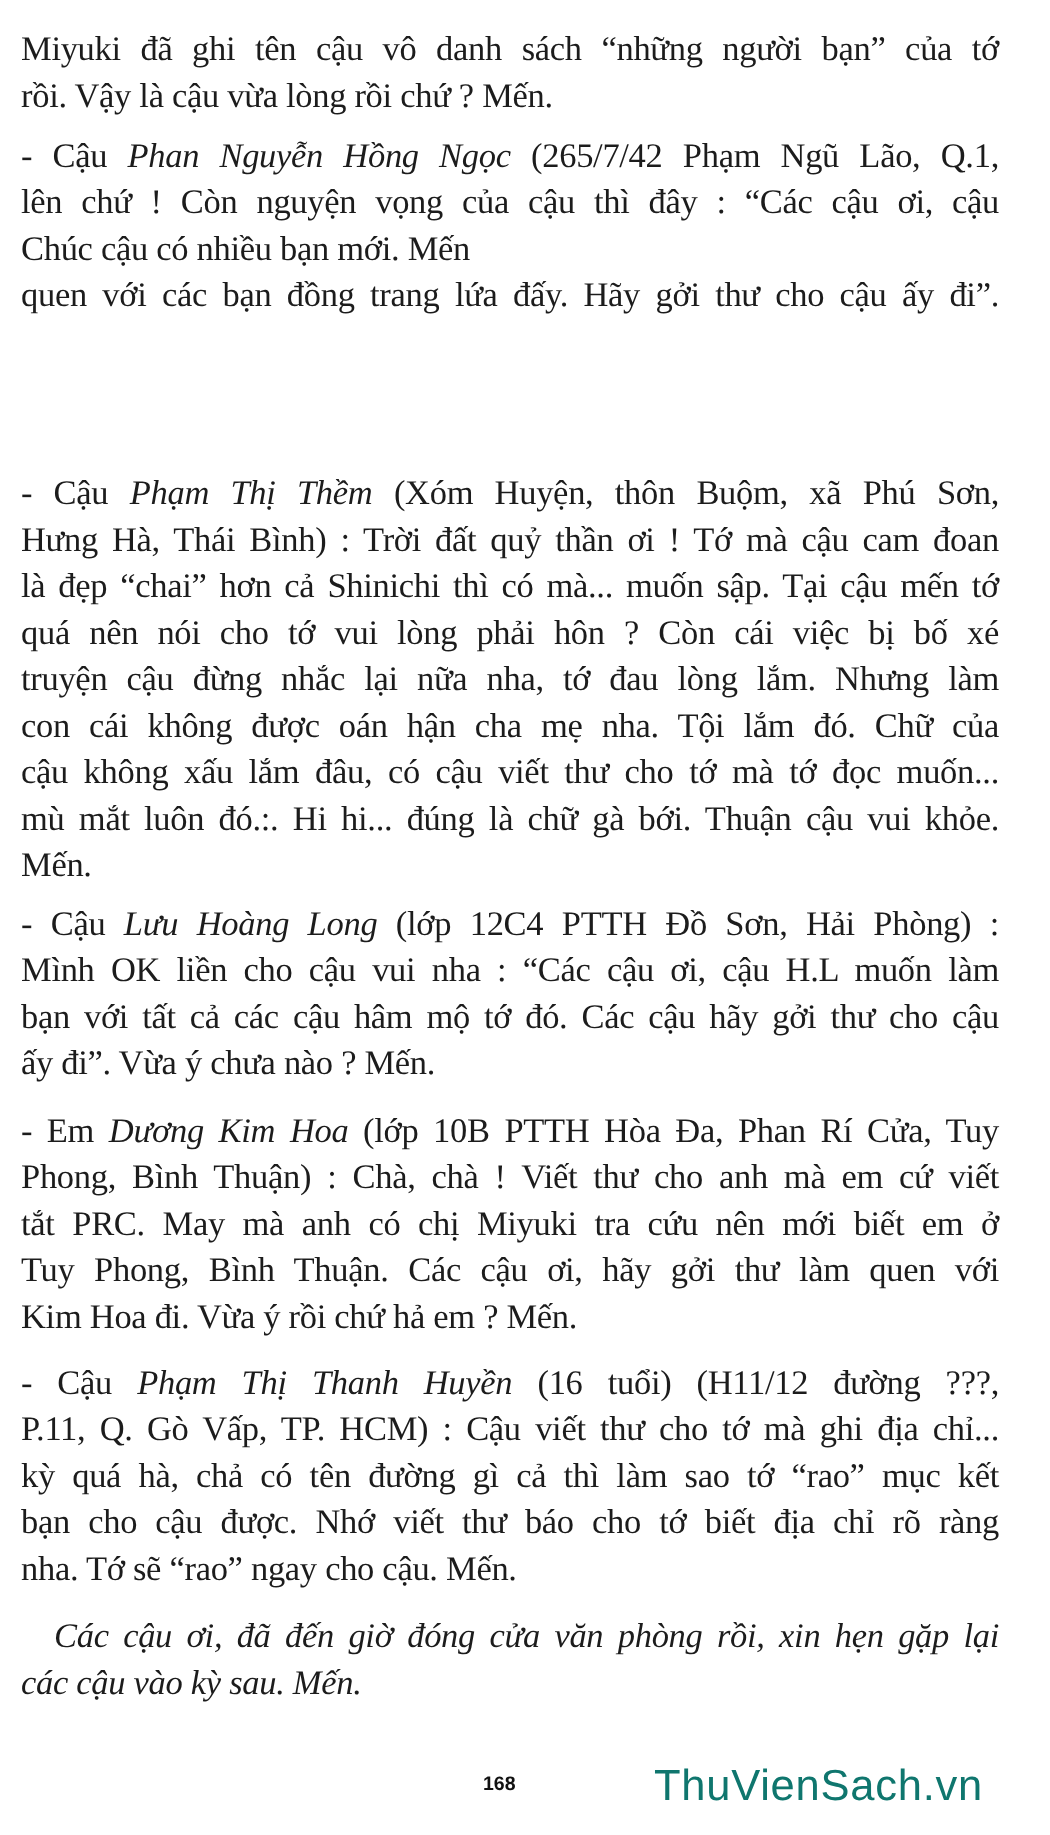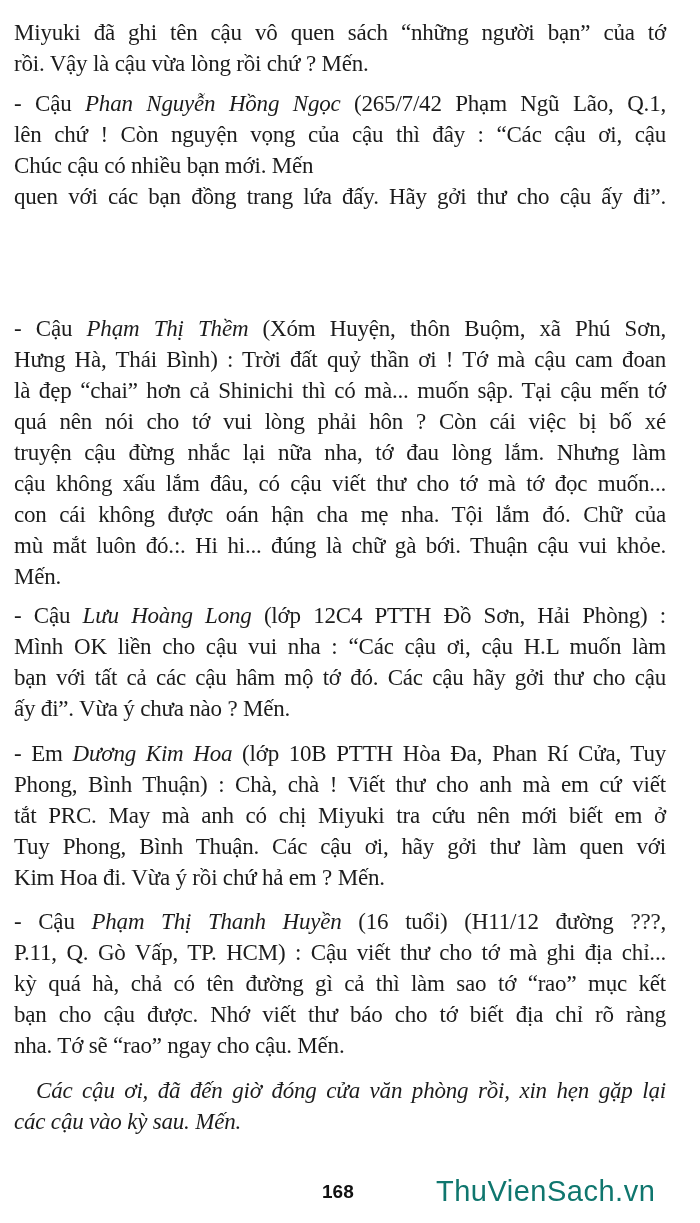--- a/index.html
+++ b/index.html
@@ -17,53 +17,53 @@
     font-size: 23px; line-height: 31px;
     transform-origin: left top;
     letter-spacing: -0.2px;
   }
   .line { white-space: nowrap; height: 31px; display: block; }
   .line.j { text-align-last: justify; text-align: justify; }
   em { font-style: italic; margin-top: 20px; }
   .page-number {
     position: absolute; left: 322px; top: 1181px;
     font-family: "Liberation Sans", "DejaVu Sans", sans-serif;
-    font-weight: bold; font-size: 19px; color: #111;
+    font-weight: bold; font-size: 13px; color: #111;
   }
   .watermark {
     position: absolute; left: 436px; top: 1175px;
     font-family: Liberation Sans, sans-serif;
     font-size: 29px; color: #0f766e; letter-spacing: 0.5px;
   }
 </style>
 </head>
 <body>
 
 <div class="page">
 
   <div class="block" style="top:17px">
-    <span class="line j">Miyuki đã ghi tên cậu vô quen sách “những người bạn” của tớ</span>
+    <span class="line j">Miyuki đã ghi tên cậu vô danh sách “những người bạn” của tớ</span>
     <span class="line">rồi. Vậy là cậu vừa lòng rồi chứ ? Mến.</span>
   </div>
 
   <div class="block" style="top:88px">
     <span class="line j"><span>- Cậu </span><em>Phan Nguyễn Hồng Ngọc</em><span> (265/7/42 Phạm Ngũ Lão, Q.1,</span></span>
     <span class="line j">lên chứ ! Còn nguyện vọng của cậu thì đây : “Các cậu ơi, cậu</span>
     <span class="line">Chúc cậu có nhiều bạn mới. Mến</span>
     <span class="line j">quen với các bạn đồng trang lứa đấy. Hãy gởi thư cho cậu ấy đi”.</span>
   </div>
 
   <div class="block" style="top:313px">
     <span class="line j"><span>- Cậu </span><em>Phạm Thị Thềm</em><span> (Xóm Huyện, thôn Buộm, xã Phú Sơn,</span></span>
     <span class="line j">Hưng Hà, Thái Bình) : Trời đất quỷ thần ơi ! Tớ mà cậu cam đoan</span>
     <span class="line j">là đẹp “chai” hơn cả Shinichi thì có mà... muốn sập. Tại cậu mến tớ</span>
     <span class="line j">quá nên nói cho tớ vui lòng phải hôn ? Còn cái việc bị bố xé</span>
     <span class="line j">truyện cậu đừng nhắc lại nữa nha, tớ đau lòng lắm. Nhưng làm</span>
+    <span class="line j">con cái không được oán hận cha mẹ nha. Tội lắm đó. Chữ của</span>
     <span class="line j">cậu không xấu lắm đâu, có cậu viết thư cho tớ mà tớ đọc muốn...</span>
-    <span class="line j">con cái không được oán hận cha mẹ nha. Tội lắm đó. Chữ của</span>
     <span class="line j">mù mắt luôn đó.:. Hi hi... đúng là chữ gà bới. Thuận cậu vui khỏe.</span>
     <span class="line">Mến.</span>
   </div>
 
   <div class="block" style="top:600px">
     <span class="line j"><span>- Cậu </span><em>Lưu Hoàng Long</em><span> (lớp 12C4 PTTH Đồ Sơn, Hải Phòng) :</span></span>
     <span class="line j">Mình OK liền cho cậu vui nha : “Các cậu ơi, cậu H.L muốn làm</span>
     <span class="line j">bạn với tất cả các cậu hâm mộ tớ đó. Các cậu hãy gởi thư cho cậu</span>
     <span class="line">ấy đi”. Vừa ý chưa nào ? Mến.</span>
   </div>

